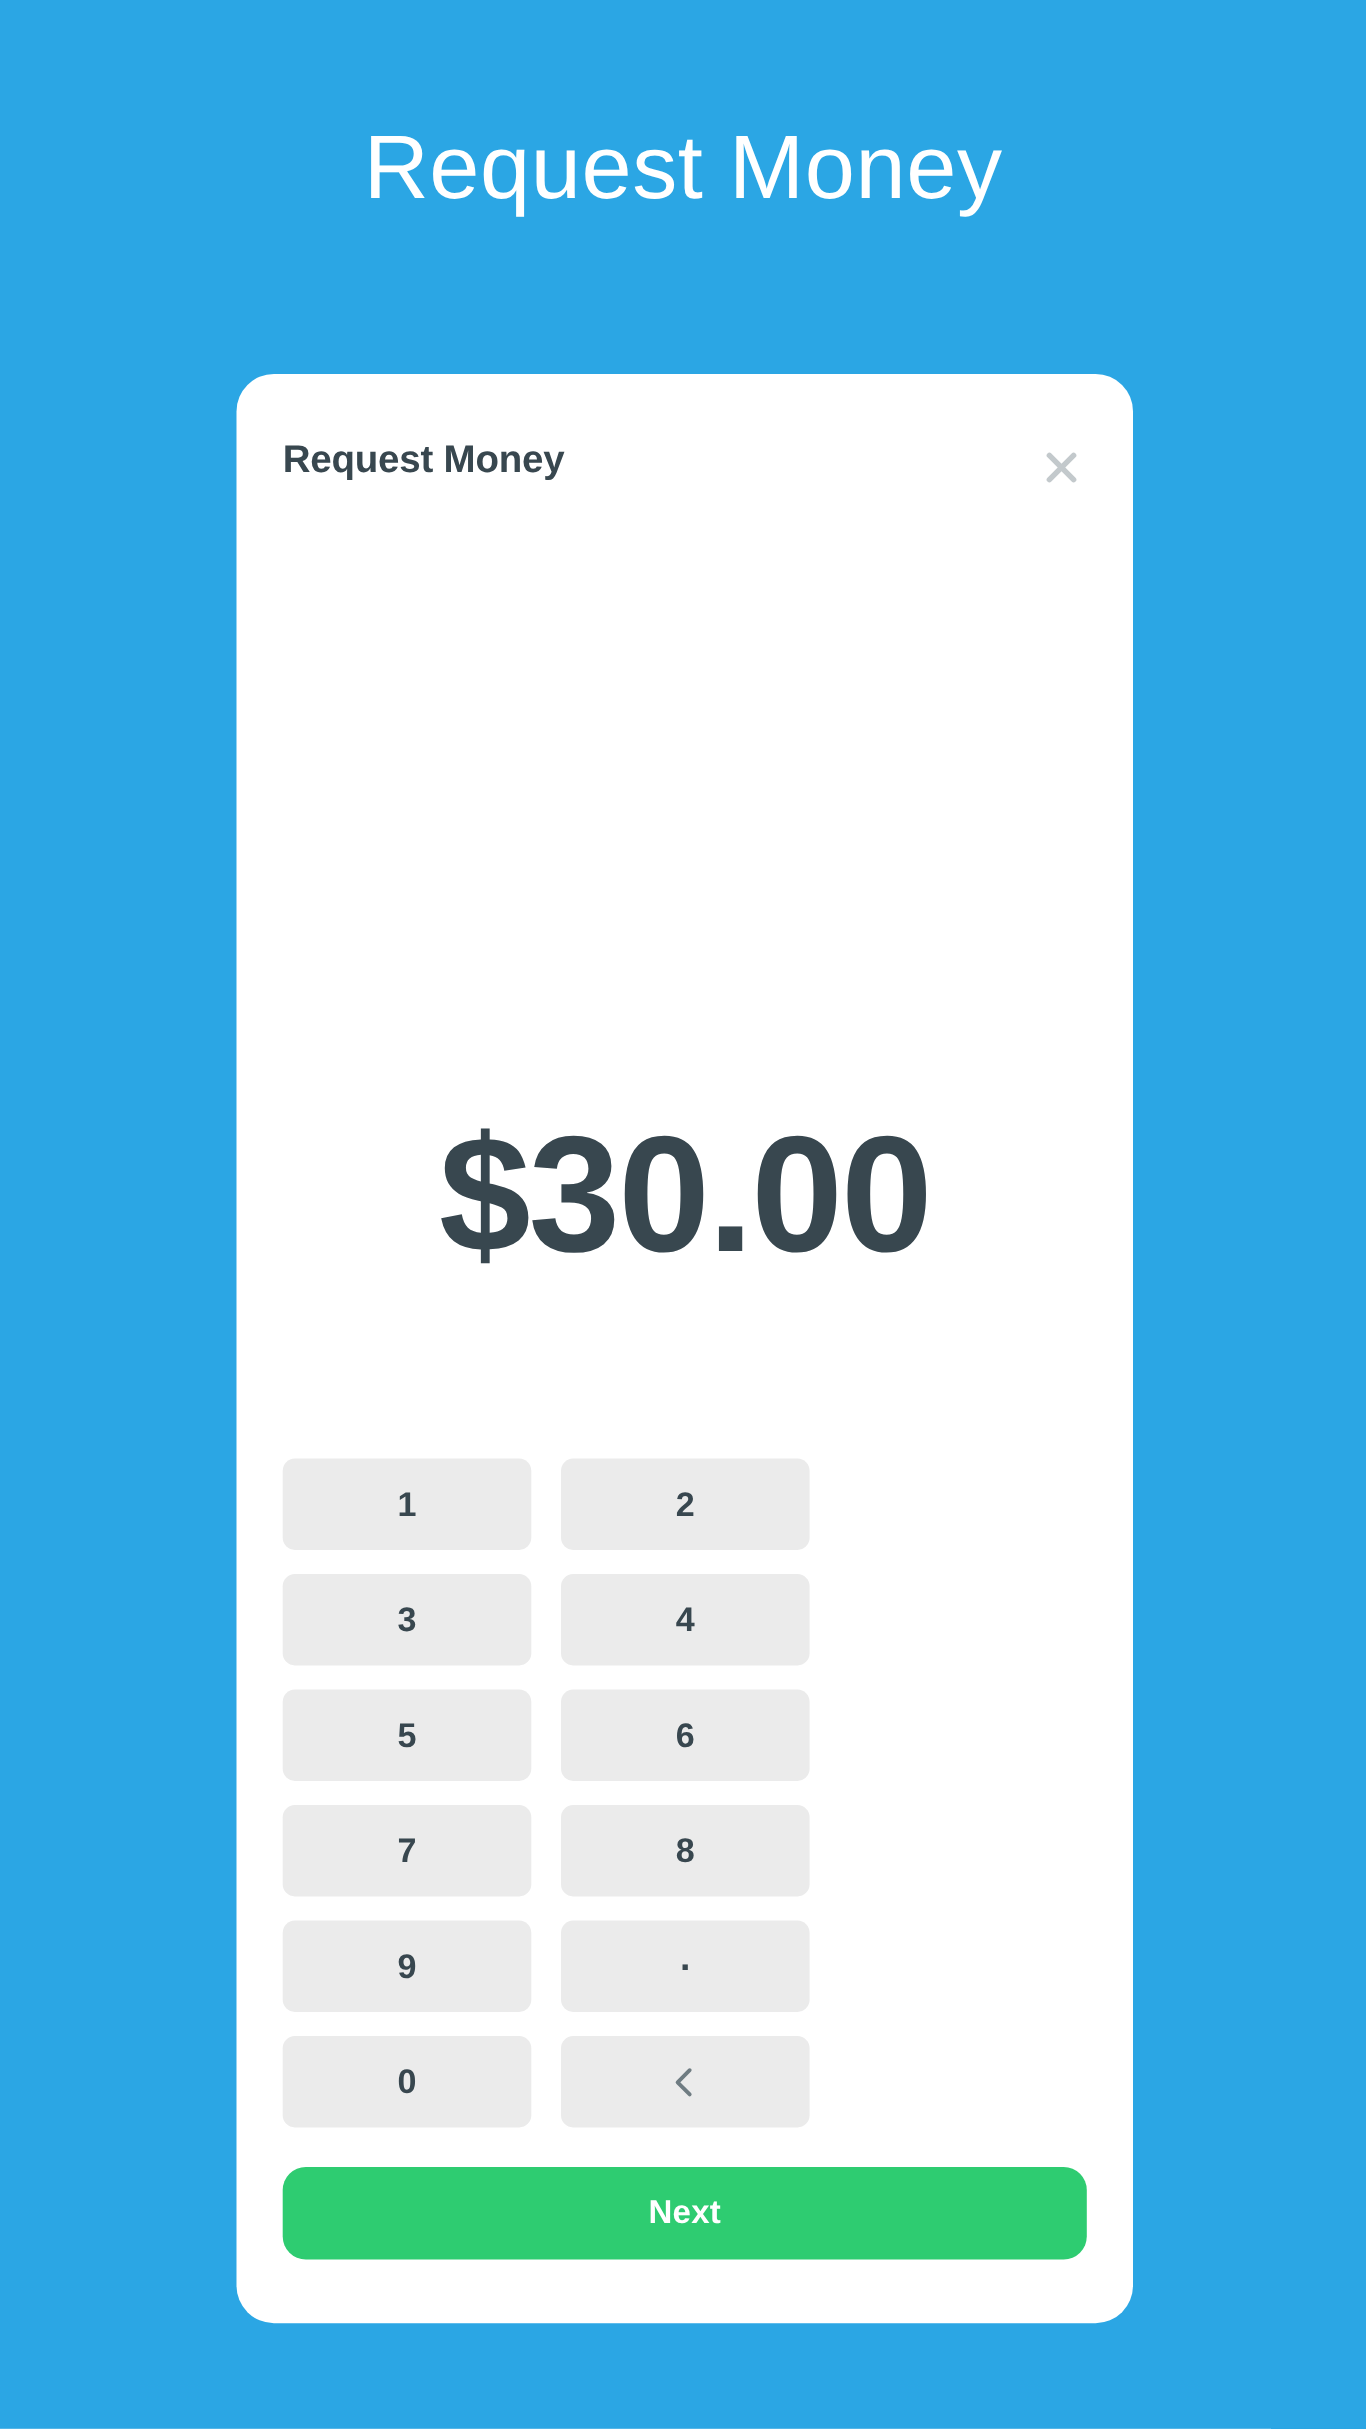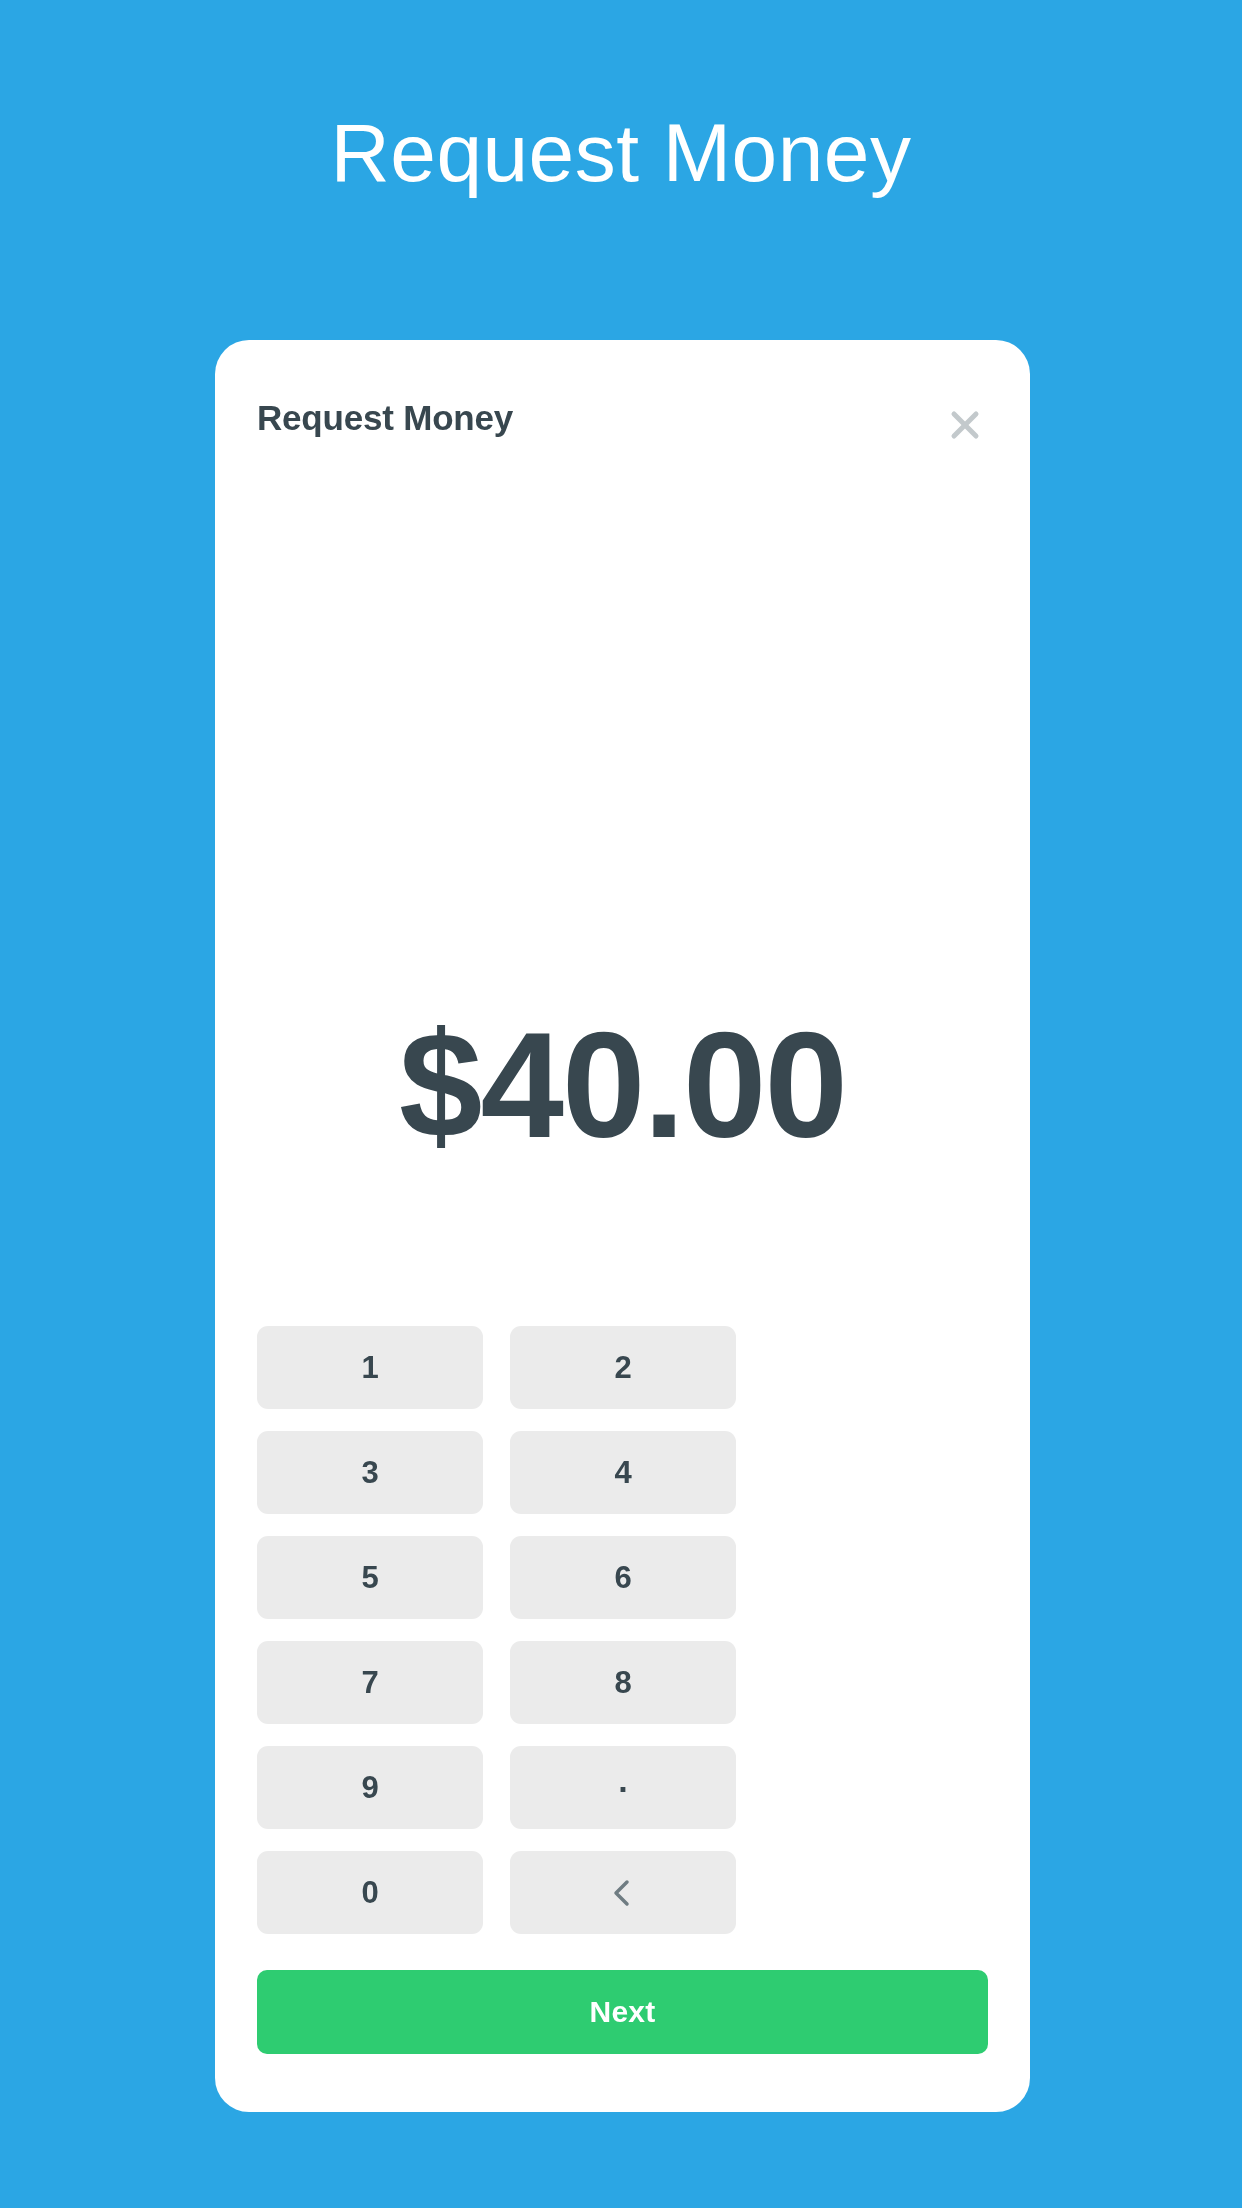--- a/index.html
+++ b/index.html
@@ -128,21 +128,21 @@
 
   
   .next-button {
     position: absolute;
     left: 42px;
     bottom: 58px;
     width: 731px;
     height: 84px;
     background: #2ecc71;
     border: none;
-    border-radius: 10px;
+    border-radius: 21px;
     color: #ffffff;
     font-family: "Liberation Sans", sans-serif;
     font-size: 30px;
     font-weight: bold;
     letter-spacing: 0.2px;
     cursor: pointer;
   }
 </style>
 </head>
 <body>
@@ -158,21 +158,21 @@
       <span>
         <svg width="40" height="40" viewBox="0 0 40 40" aria-hidden="true">
           <line x1="9" y1="9" x2="31" y2="31" stroke="#c3c9cc" stroke-width="5" stroke-linecap="round"></line>
           <line x1="31" y1="9" x2="9" y2="31" stroke="#c3c9cc" stroke-width="5" stroke-linecap="round"></line>
         </svg>
       </span>
     </div>
   </div>
 
   <div class="amount-area">
-    <div class="amount-value">$40.00</div>
+    <div class="amount-value">$30.00</div>
   </div>
 
   <div class="keypad">
     <button class="key">1</button>
     <button class="key">2</button>
     <button class="key">3</button>
     <button class="key">4</button>
     <button class="key">5</button>
     <button class="key">6</button>
     <button class="key">7</button>

